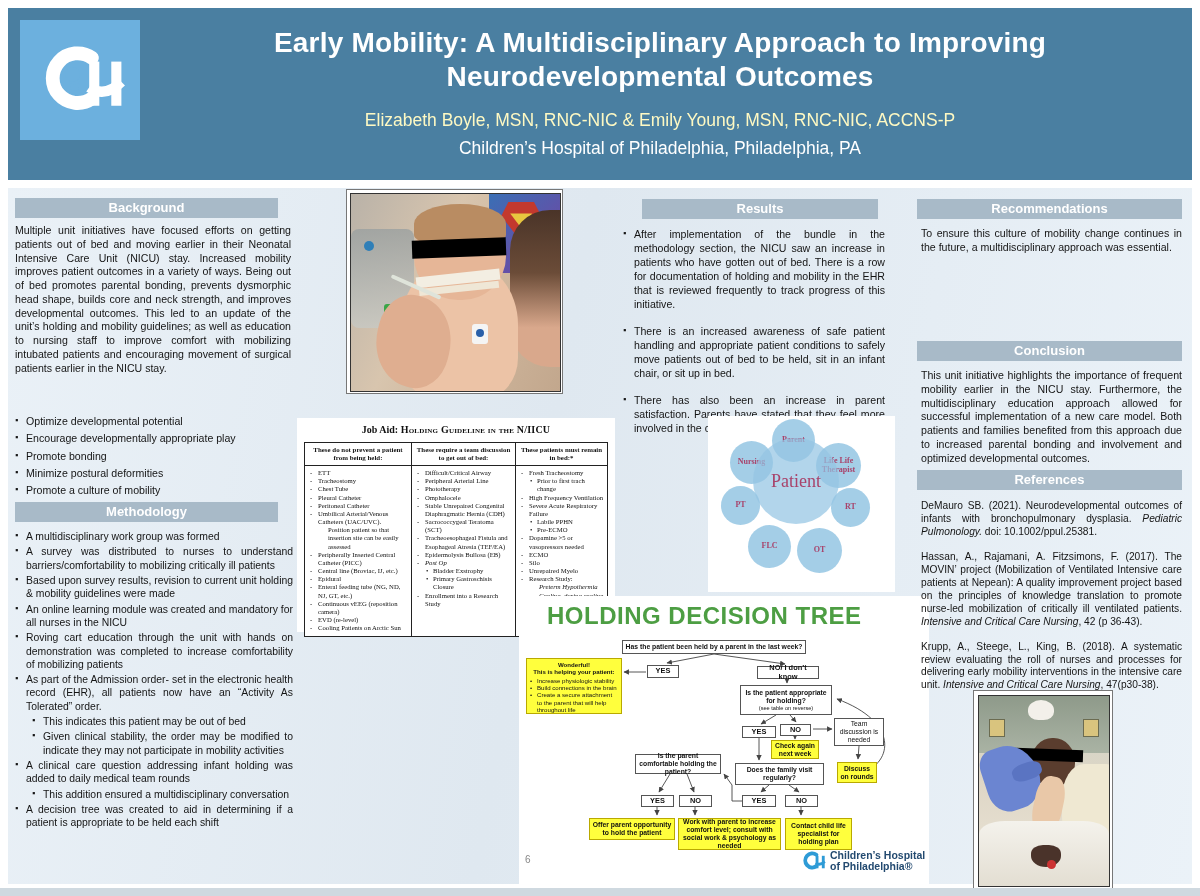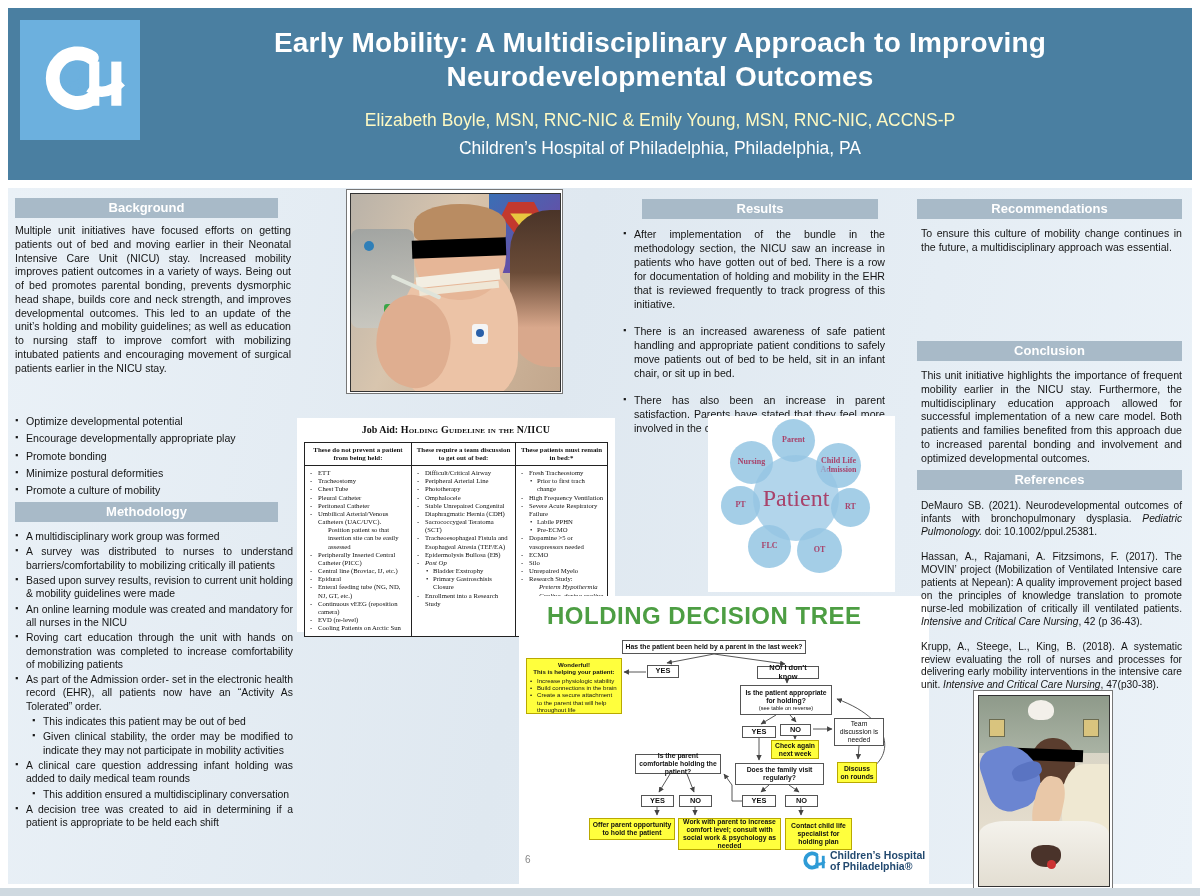--- a/index.html
+++ b/index.html
@@ -78,21 +78,21 @@
   ul.jlist{list-style:none;margin:0;padding:3px 3px 4px 3px;}
   .ji{position:relative;font-size:6.7px;line-height:1.22;padding-left:10px;color:#111;text-align:left;}
   .ji.d::before{content:"-";position:absolute;left:2px;}
   .ji.b{padding-left:18px;}
   .ji.b::before{content:"•";position:absolute;left:11px;}
   .ji.c{padding-left:20px;}
   
   .pdiagram{position:absolute;background:#fff;}
   .pd-circle{position:absolute;border-radius:50%;background:rgba(148,197,227,.72);display:flex;align-items:center;justify-content:center;
              font-family:"Liberation Serif","DejaVu Serif",serif;color:#a8436b;text-align:center;}
-  .pd-center{left:45px;top:39px;width:86px;height:86px;font-size:24px;z-index:2;}
+  .pd-center{left:45px;top:22px;width:86px;height:86px;font-size:18px;z-index:2;}
   .pd-sats div{position:absolute;border-radius:50%;background:rgba(148,197,227,.85);display:flex;align-items:center;justify-content:center;
              font-family:"Liberation Serif","DejaVu Serif",serif;color:#a8436b;font-size:8px;font-weight:bold;text-align:center;line-height:1.1;z-index:1;padding:2px;box-sizing:border-box;}
   .pd-sats div:nth-of-type(1){left:64px;top:3px;width:43px;height:43px;}
   .pd-sats div:nth-of-type(2){left:22px;top:25px;width:43px;height:43px;}
   .pd-sats div:nth-of-type(3){left:108px;top:27px;width:45px;height:45px;}
   .pd-sats div:nth-of-type(4){left:13px;top:70px;width:39px;height:39px;text-align:right;}
   .pd-sats div:nth-of-type(5){left:123px;top:72px;width:39px;height:39px;}
   .pd-sats div:nth-of-type(6){left:40px;top:109px;width:43px;height:43px;}
   .pd-sats div:nth-of-type(7){left:89px;top:112px;width:45px;height:45px;}
   
@@ -260,21 +260,21 @@
     <li class="r">After implementation of the bundle in the methodology section, the NICU saw an increase in patients who have gotten out of bed. There is a row for documentation of holding and mobility in the EHR that is reviewed frequently to track progress of this initiative.</li>
         <li class="r">There is an increased awareness of safe patient handling and appropriate patient conditions to safely move patients out of bed to be held, sit in an infant chair, or sit up in bed.</li>
         <li class="r">There has also been an increase in parent satisfaction. Parents have stated that they feel more involved in the care of their infant.</li>
       </ul>
 
     <div class="pdiagram" style="left:700px;top:228px;width:187px;height:176px;" role="img" aria-label="Patient surrounded by care team roles">
       <div class="pd-sats">
 
       <div>Parent</div>
           <div>Nursing</div>
-          <div>Child Life Admission</div>
+          <div>Life Life Therapist</div>
           <div>PT</div>
           <div>RT</div>
           <div>FLC</div>
           <div>OT</div>
         </div>
       <div class="pd-circle pd-center">Patient</div>
     </div>
 
     <div class="treepanel" style="left:487px;top:408px;width:410px;height:288px;">
       <svg class="tree-arrows" width="410" height="288" viewBox="0 0 410 288" aria-hidden="true">

